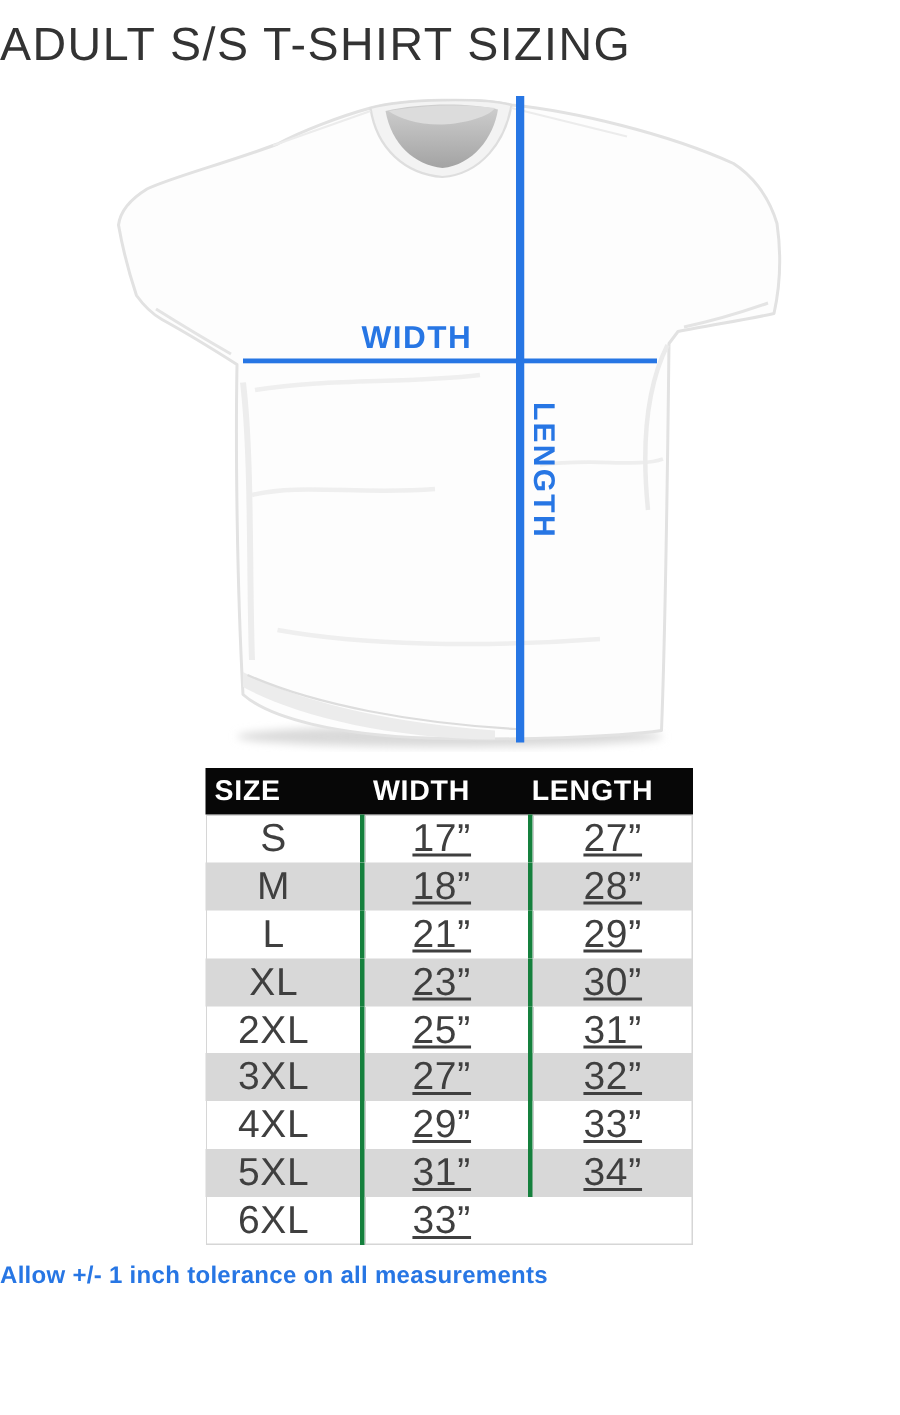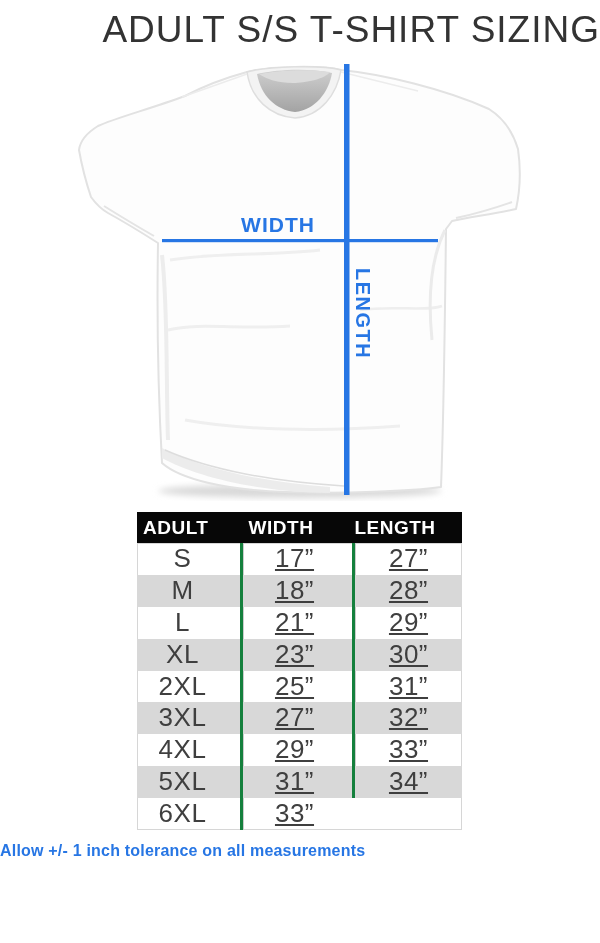--- a/index.html
+++ b/index.html
@@ -1,22 +1,22 @@
 <!DOCTYPE html>
 <html><head>
 <meta charset="utf-8">
 <style>
   html,body { margin:0; padding:0; background:#fff; }
   .page {
     position:relative; width:600px; height:943px; background:#ffffff;
     font-family:"Liberation Sans", sans-serif; overflow:hidden;
   }
   .title {
-    position:absolute; top:11px; left:0; width:600px; text-align:right;
-    font-size:37px; font-weight:300; letter-spacing:1px; color:#333;
+    position:absolute; top:11px; left:0; width:600px; text-align:left;
+    font-size:31px; font-weight:300; letter-spacing:1px; color:#333;
     line-height:38px; white-space:nowrap;
   }
   .shirt-wrap { position:absolute; left:60px; top:55px; width:480px; height:450px; }
   .shirt-wrap svg { display:block; font-family:"Liberation Sans", sans-serif; }
 
   
   .size-table { position:absolute; left:137px; top:512px; width:325px; }
   .thead { display:flex; height:31px; background:#070707; }
   .hcell { color:#ffffff; font-weight:700; font-size:19px; line-height:32px; letter-spacing:0.5px; box-sizing:border-box; }
   .c1 { width:103px; } .c2 { width:112px; } .c3 { width:110px; }
@@ -112,21 +112,21 @@
 
       <rect x="162" y="239" width="276" height="3.2" fill="#2776e4"></rect>
       <rect x="344" y="64" width="5.5" height="431" fill="#2776e4"></rect>
       <text x="278" y="232" text-anchor="middle" font-size="21" font-weight="bold" letter-spacing="1" fill="#2776e4">WIDTH</text>
       <text x="356" y="268" transform="rotate(90 356 268)" font-size="20" font-weight="bold" letter-spacing="1.5" fill="#2776e4">LENGTH</text>
     </svg>
   </div>
 
   <div class="size-table">
     <div class="thead">
-      <div class="hcell c1">ADULT</div>
+      <div class="hcell c1">SIZE</div>
       <div class="hcell c2">WIDTH</div>
       <div class="hcell c3">LENGTH</div>
     </div>
     <div class="tbody">
       <div class="trow white">
         <div class="cell c1">S</div>
         <div class="cell c2">17”</div>
         <div class="cell c3">27”</div>
       </div>
       <div class="trow gray">

